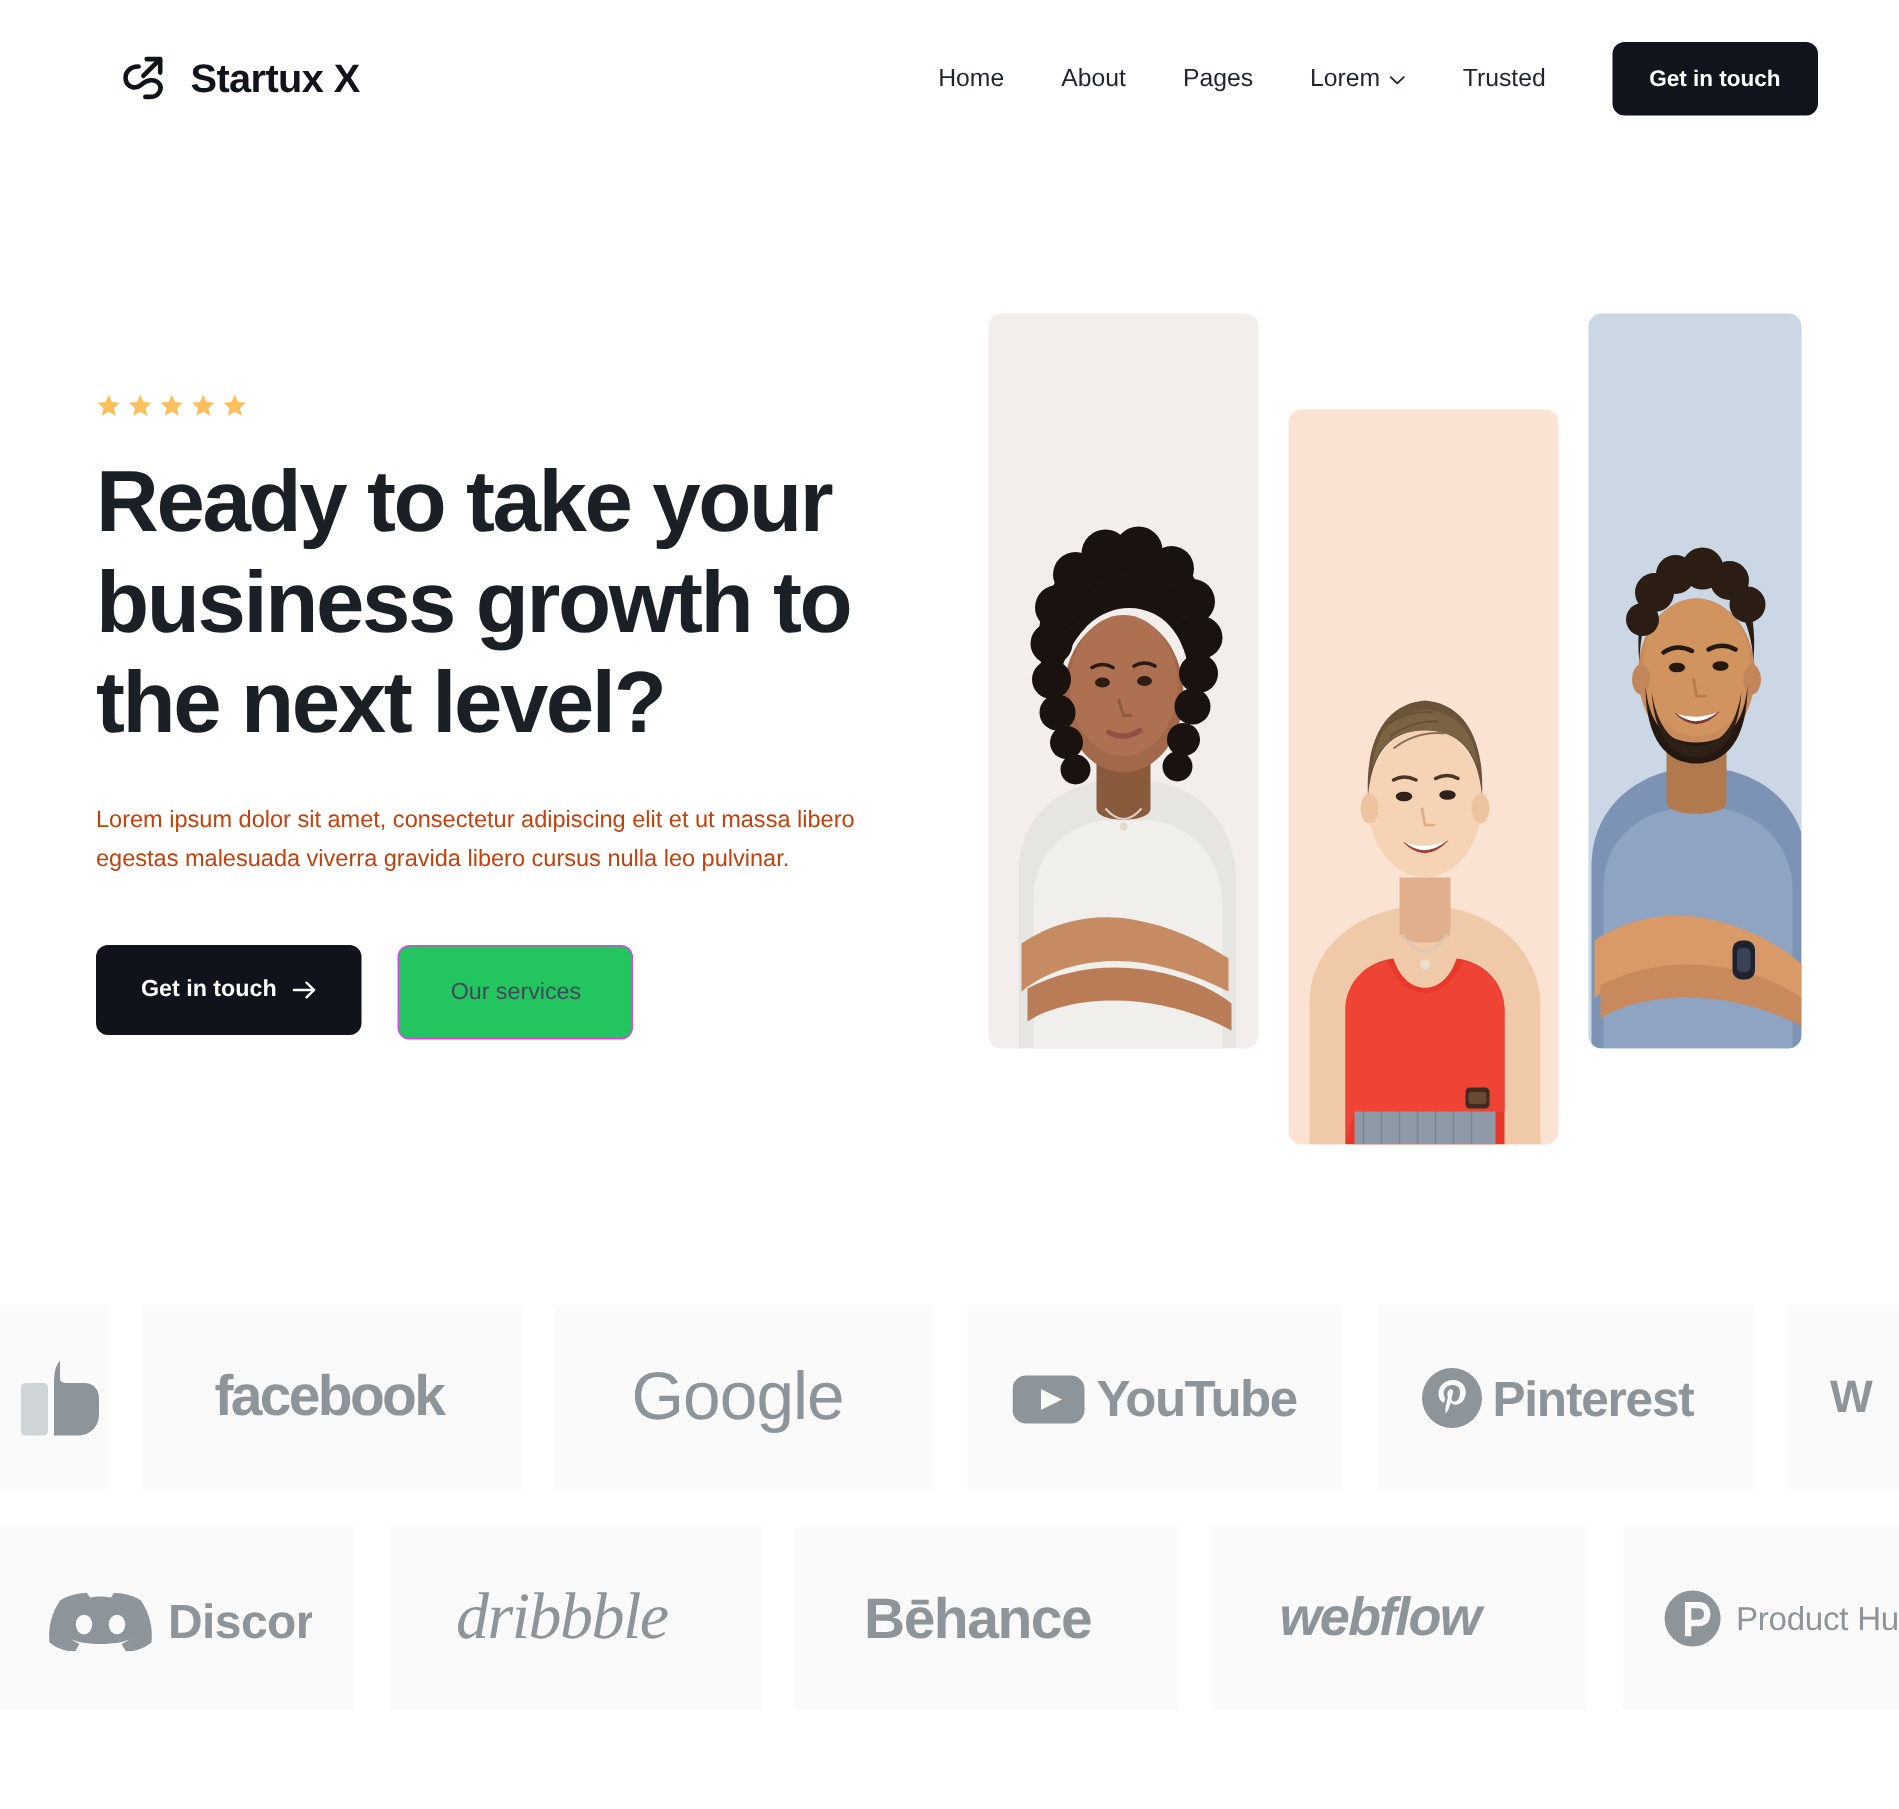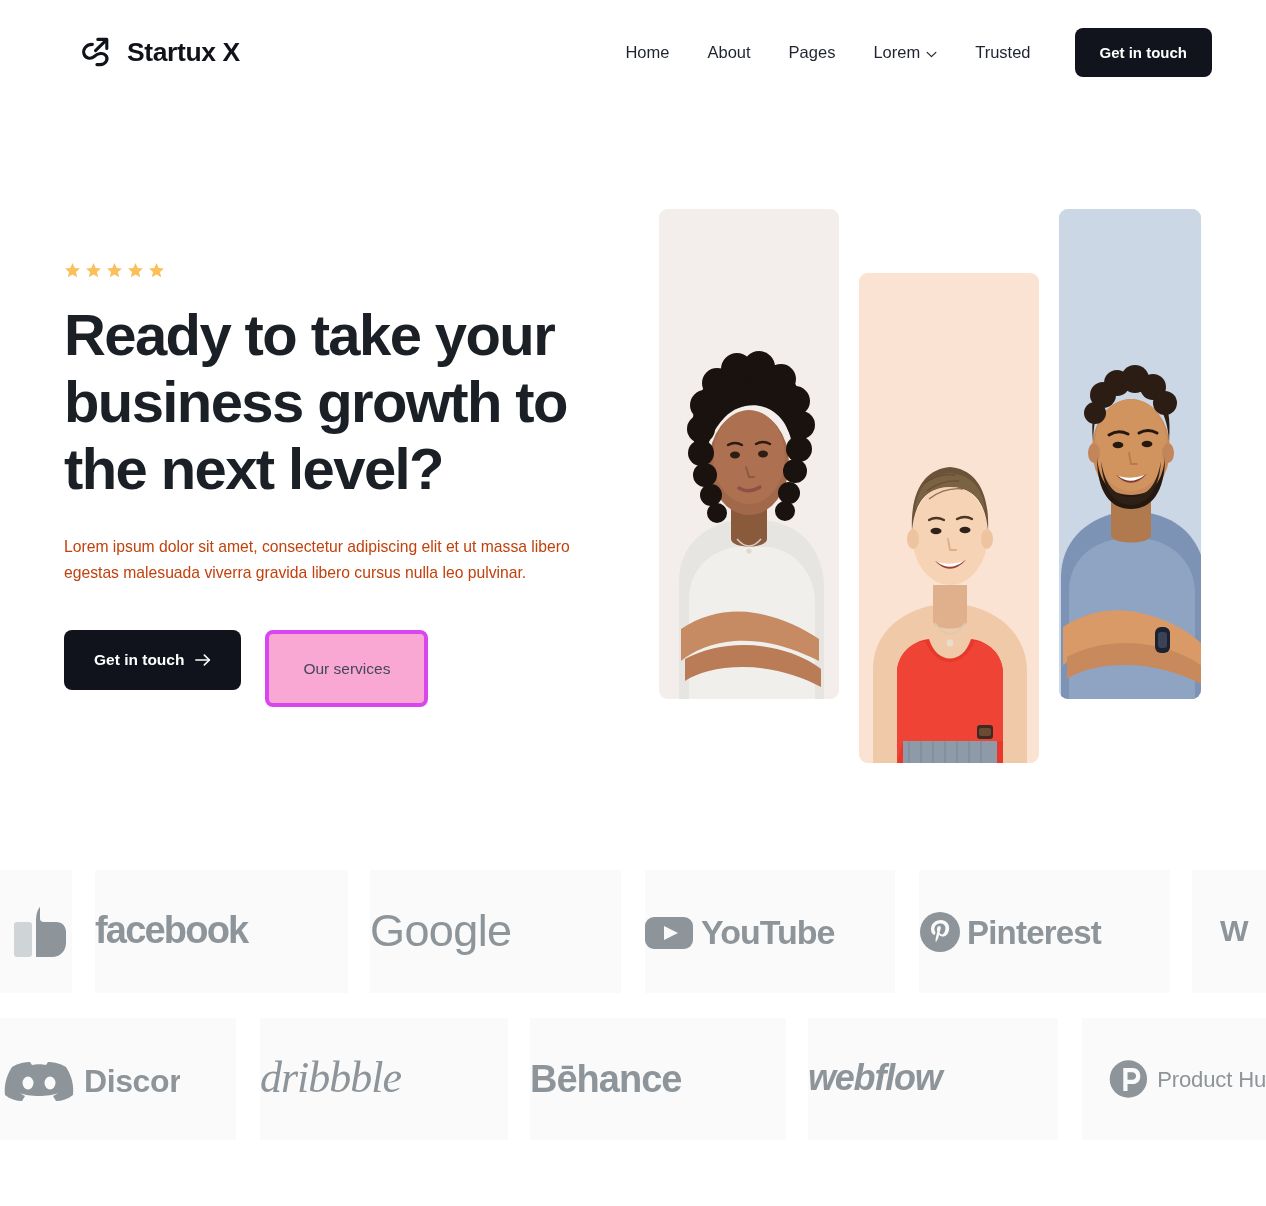--- a/index.html
+++ b/index.html
@@ -51,39 +51,39 @@
     margin-top: 32px; font-size: 15.7px; line-height: 26px; color: #c2410c;
     max-width: 545px;
   }
   .cta-row { margin-top: 44px; display: flex; gap: 24px; align-items: stretch; }
   .btn-primary {
     background: #10131b; color: #fff; border: none; border-radius: 8px;
     font-size: 15.5px; font-weight: 700; padding: 0 30px; height: 60px;
     display: flex; align-items: center; gap: 11px; cursor: pointer;
   }
   .btn-secondary {
-    background: #f9a8d4; color: #42485a; border: 4px solid #d946ef; border-radius: 8px;
-    font-size: 15.5px; padding: 0 34px; height: 77px;
+    background: #22c55e; color: #42485a; border: 1px solid #d946ef; border-radius: 8px;
+    font-size: 15.5px; padding: 0 34px; height: 63px;
     display: flex; align-items: center; cursor: pointer;
   }
   .arrow { width: 16px; height: 14px; display: block; }
 
   
   .photo-card { position: absolute; border-radius: 9px; overflow: hidden; }
   #photo-1 { left: 659px; top: 209px; width: 180px; height: 490px; background: #f3eeec; }
   #photo-2 { left: 859px; top: 273px; width: 180px; height: 490px; background: #fbe3d3; }
   #photo-3 { left: 1059px; top: 209px; width: 142px; height: 490px; background: #ccd7e6; }
   .photo-card svg { display: block; width: 100%; height: 100%; }
 
   
   .logo-row { position: absolute; display: flex; }
   #logo-row-1 { left: 0; top: 870px; height: 123px; }
   #logo-row-2 { left: 0; top: 1018px; height: 122px; }
   .logo-cell {
-    background: #fafafa; display: flex; align-items: center; 
+    background: #fafafa; display: flex; align-items: center; justify-content: center;
     flex: none; overflow: hidden;
   }
   .logo-gap { flex: none; }
   .logo-svg { display: block; }
 
   .partial-left { justify-content: flex-end; }
   .partial-right { justify-content: flex-start; }
 </style>
 </head>
 <body>

